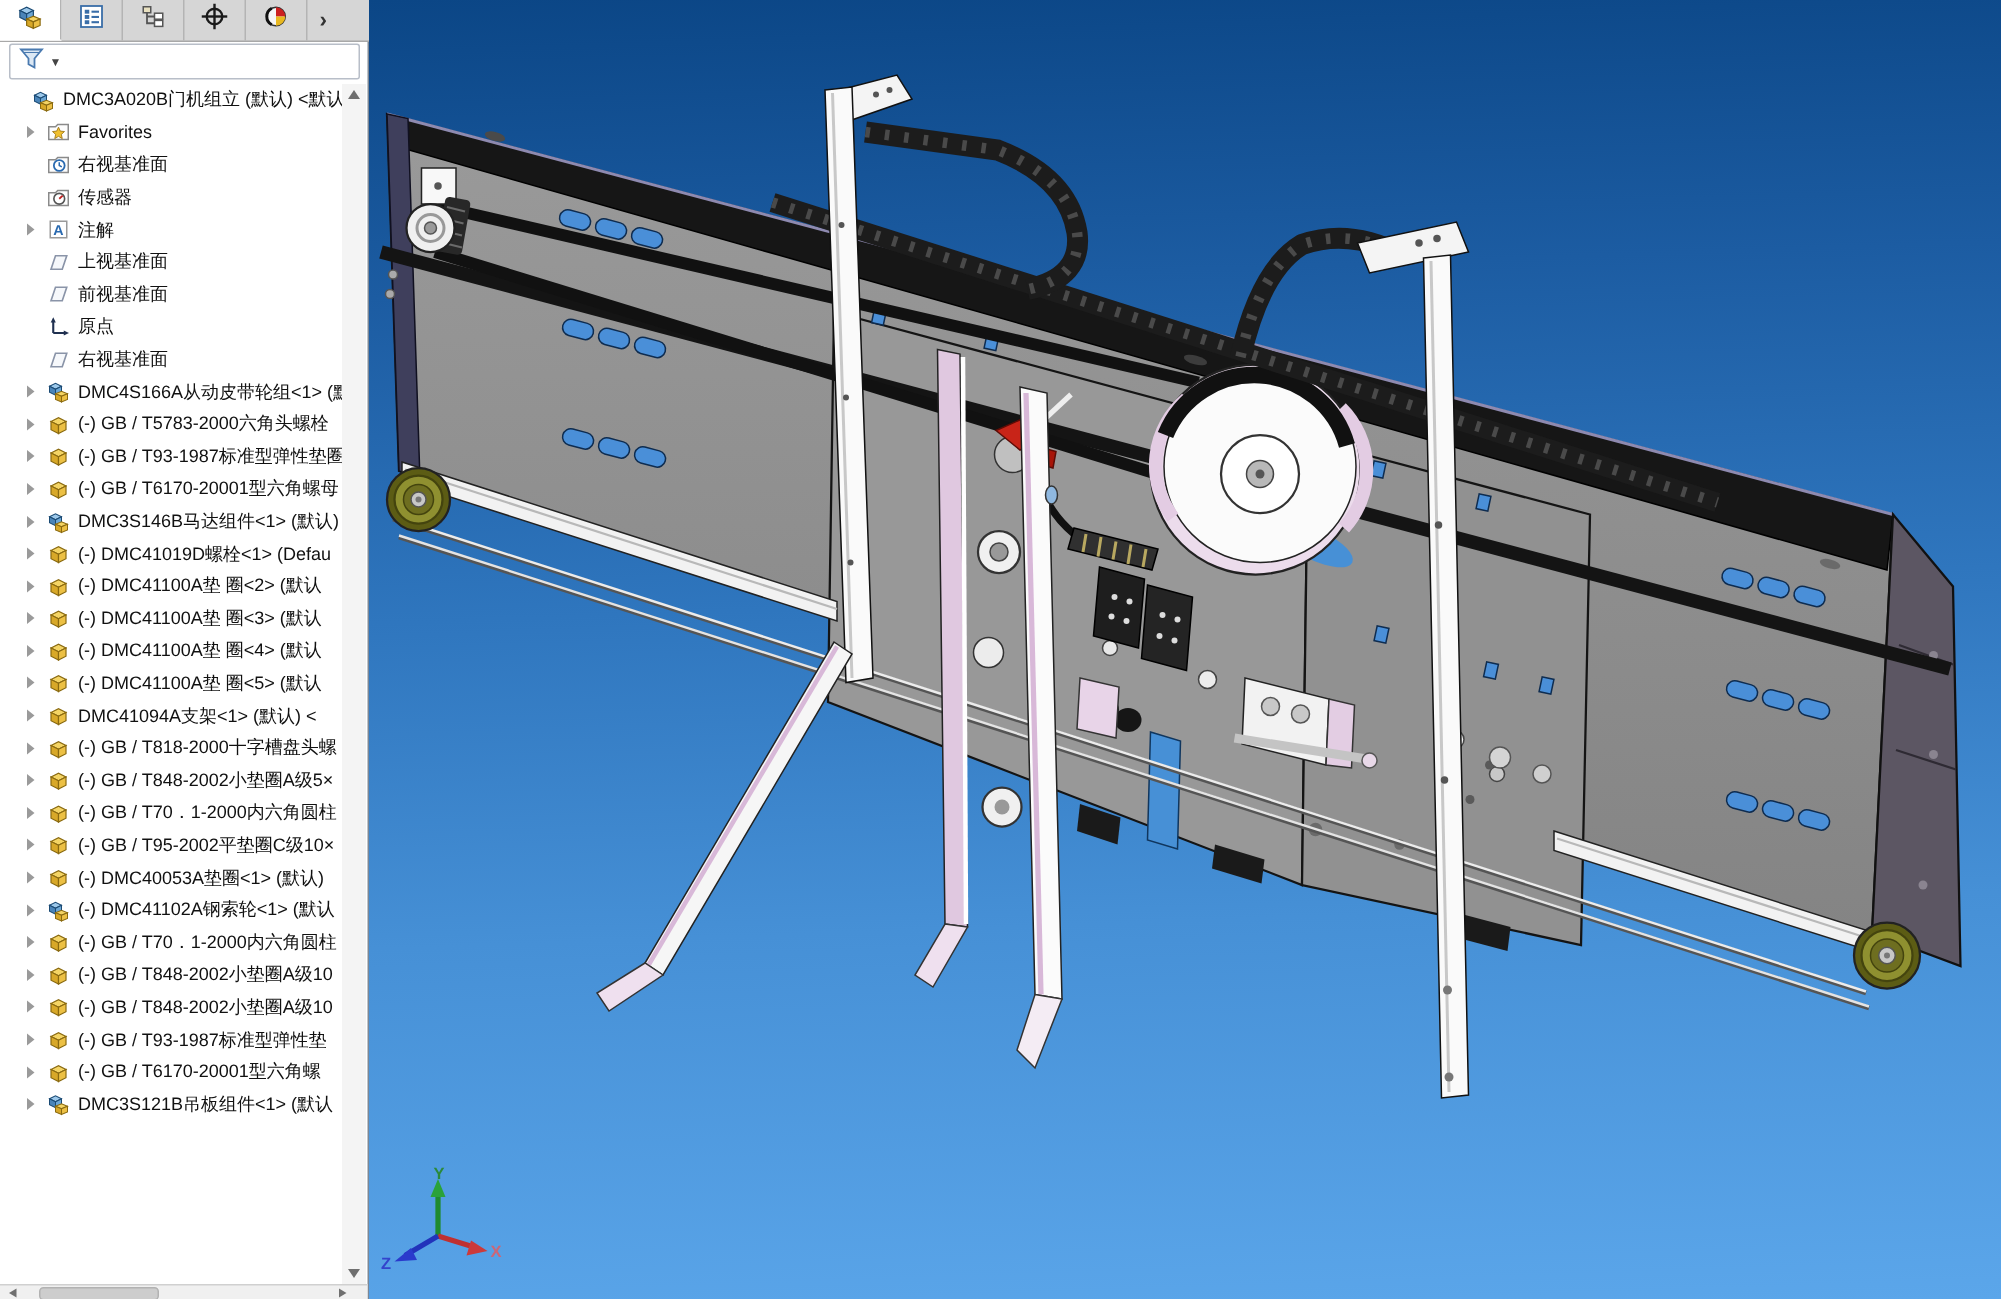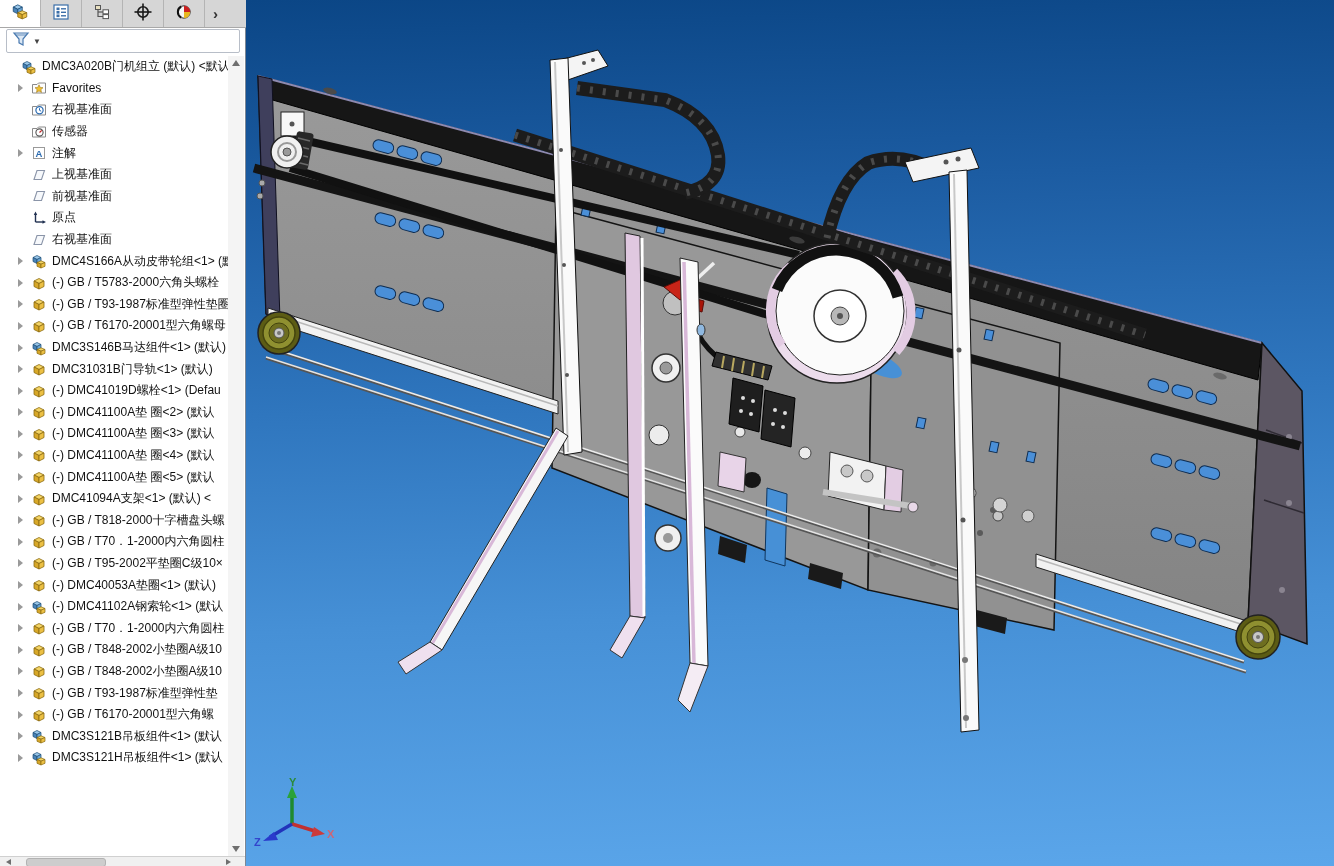--- a/index.html
+++ b/index.html
@@ -285,33 +285,20 @@
           <span class="arrow">
             <span class="tri"></span>
           </span>
           <span class="ticon">
             <svg width="16" height="16" viewBox="0 0 16 16">
               <polygon points="3,6 8,3.5 13,6 8,8.5" fill="#f4d464" stroke="#8a6a10" stroke-width="0.8"></polygon>
               <polygon points="3,6 8,8.5 8,14 3,11.5" fill="#d8a828" stroke="#8a6a10" stroke-width="0.8"></polygon>
               <polygon points="8,8.5 13,6 13,11.5 8,14" fill="#ecc044" stroke="#8a6a10" stroke-width="0.8"></polygon>
             </svg>
           </span>
-          <span class="tlabel">DMC31031B门导轨&lt;1&gt; (默认)</span>
-        </div>
-        <div class="trow">
-          <span class="arrow">
-            <span class="tri"></span>
-          </span>
-          <span class="ticon">
-            <svg width="16" height="16" viewBox="0 0 16 16">
-              <polygon points="3,6 8,3.5 13,6 8,8.5" fill="#f4d464" stroke="#8a6a10" stroke-width="0.8"></polygon>
-              <polygon points="3,6 8,8.5 8,14 3,11.5" fill="#d8a828" stroke="#8a6a10" stroke-width="0.8"></polygon>
-              <polygon points="8,8.5 13,6 13,11.5 8,14" fill="#ecc044" stroke="#8a6a10" stroke-width="0.8"></polygon>
-            </svg>
-          </span>
           <span class="tlabel">(-) DMC41019D螺栓&lt;1&gt; (Defau</span>
         </div>
         <div class="trow">
           <span class="arrow">
             <span class="tri"></span>
           </span>
           <span class="ticon">
             <svg width="16" height="16" viewBox="0 0 16 16">
               <polygon points="3,6 8,3.5 13,6 8,8.5" fill="#f4d464" stroke="#8a6a10" stroke-width="0.8"></polygon>
               <polygon points="3,6 8,8.5 8,14 3,11.5" fill="#d8a828" stroke="#8a6a10" stroke-width="0.8"></polygon>
@@ -377,20 +364,33 @@
             <span class="tri"></span>
           </span>
           <span class="ticon">
             <svg width="16" height="16" viewBox="0 0 16 16">
               <polygon points="3,6 8,3.5 13,6 8,8.5" fill="#f4d464" stroke="#8a6a10" stroke-width="0.8"></polygon>
               <polygon points="3,6 8,8.5 8,14 3,11.5" fill="#d8a828" stroke="#8a6a10" stroke-width="0.8"></polygon>
               <polygon points="8,8.5 13,6 13,11.5 8,14" fill="#ecc044" stroke="#8a6a10" stroke-width="0.8"></polygon>
             </svg>
           </span>
           <span class="tlabel">(-) GB / T818-2000十字槽盘头螺</span>
+        </div>
+        <div class="trow">
+          <span class="arrow">
+            <span class="tri"></span>
+          </span>
+          <span class="ticon">
+            <svg width="16" height="16" viewBox="0 0 16 16">
+              <polygon points="3,6 8,3.5 13,6 8,8.5" fill="#f4d464" stroke="#8a6a10" stroke-width="0.8"></polygon>
+              <polygon points="3,6 8,8.5 8,14 3,11.5" fill="#d8a828" stroke="#8a6a10" stroke-width="0.8"></polygon>
+              <polygon points="8,8.5 13,6 13,11.5 8,14" fill="#ecc044" stroke="#8a6a10" stroke-width="0.8"></polygon>
+            </svg>
+          </span>
+          <span class="tlabel">(-) GB / T848-2002小垫圈A级5×</span>
         </div>
         <div class="trow">
           <span class="arrow">
             <span class="tri"></span>
           </span>
           <span class="ticon">
             <svg width="16" height="16" viewBox="0 0 16 16">
               <polygon points="3,6 8,3.5 13,6 8,8.5" fill="#f4d464" stroke="#8a6a10" stroke-width="0.8"></polygon>
               <polygon points="3,6 8,8.5 8,14 3,11.5" fill="#d8a828" stroke="#8a6a10" stroke-width="0.8"></polygon>
               <polygon points="8,8.5 13,6 13,11.5 8,14" fill="#ecc044" stroke="#8a6a10" stroke-width="0.8"></polygon>
@@ -513,36 +513,20 @@
             <svg width="16" height="16" viewBox="0 0 16 16">
               <polygon points="2,4.5 6,2.5 10,4.5 6,6.5" fill="#9cc8ea" stroke="#1a4a74" stroke-width="0.7"></polygon>
               <polygon points="2,4.5 6,6.5 6,10.5 2,8.5" fill="#4a84b8" stroke="#1a4a74" stroke-width="0.7"></polygon>
               <polygon points="6,6.5 10,4.5 10,8.5 6,10.5" fill="#6ca6d4" stroke="#1a4a74" stroke-width="0.7"></polygon>
               <polygon points="6,9.5 10,7.8 14,9.5 10,11.2" fill="#f4d464" stroke="#8a6a10" stroke-width="0.7"></polygon>
               <polygon points="6,9.5 10,11.2 10,15 6,13.3" fill="#d8a828" stroke="#8a6a10" stroke-width="0.7"></polygon>
               <polygon points="10,11.2 14,9.5 14,13.3 10,15" fill="#ecc044" stroke="#8a6a10" stroke-width="0.7"></polygon>
             </svg>
           </span>
           <span class="tlabel">DMC3S121B吊板组件&lt;1&gt; (默认</span>
-        </div>
-        <div class="trow">
-          <span class="arrow">
-            <span class="tri"></span>
-          </span>
-          <span class="ticon">
-            <svg width="16" height="16" viewBox="0 0 16 16">
-              <polygon points="2,4.5 6,2.5 10,4.5 6,6.5" fill="#9cc8ea" stroke="#1a4a74" stroke-width="0.7"></polygon>
-              <polygon points="2,4.5 6,6.5 6,10.5 2,8.5" fill="#4a84b8" stroke="#1a4a74" stroke-width="0.7"></polygon>
-              <polygon points="6,6.5 10,4.5 10,8.5 6,10.5" fill="#6ca6d4" stroke="#1a4a74" stroke-width="0.7"></polygon>
-              <polygon points="6,9.5 10,7.8 14,9.5 10,11.2" fill="#f4d464" stroke="#8a6a10" stroke-width="0.7"></polygon>
-              <polygon points="6,9.5 10,11.2 10,15 6,13.3" fill="#d8a828" stroke="#8a6a10" stroke-width="0.7"></polygon>
-              <polygon points="10,11.2 14,9.5 14,13.3 10,15" fill="#ecc044" stroke="#8a6a10" stroke-width="0.7"></polygon>
-            </svg>
-          </span>
-          <span class="tlabel">DMC3S121H吊板组件&lt;1&gt; (默认</span>
         </div>
       </div>
 
   <div class="vscroll">
     <div class="vs-up"></div>
     <div class="vs-dn"></div>
   </div>
   <div class="hscroll">
     <div class="hs-left"></div>
     <div class="hs-thumb"></div>

